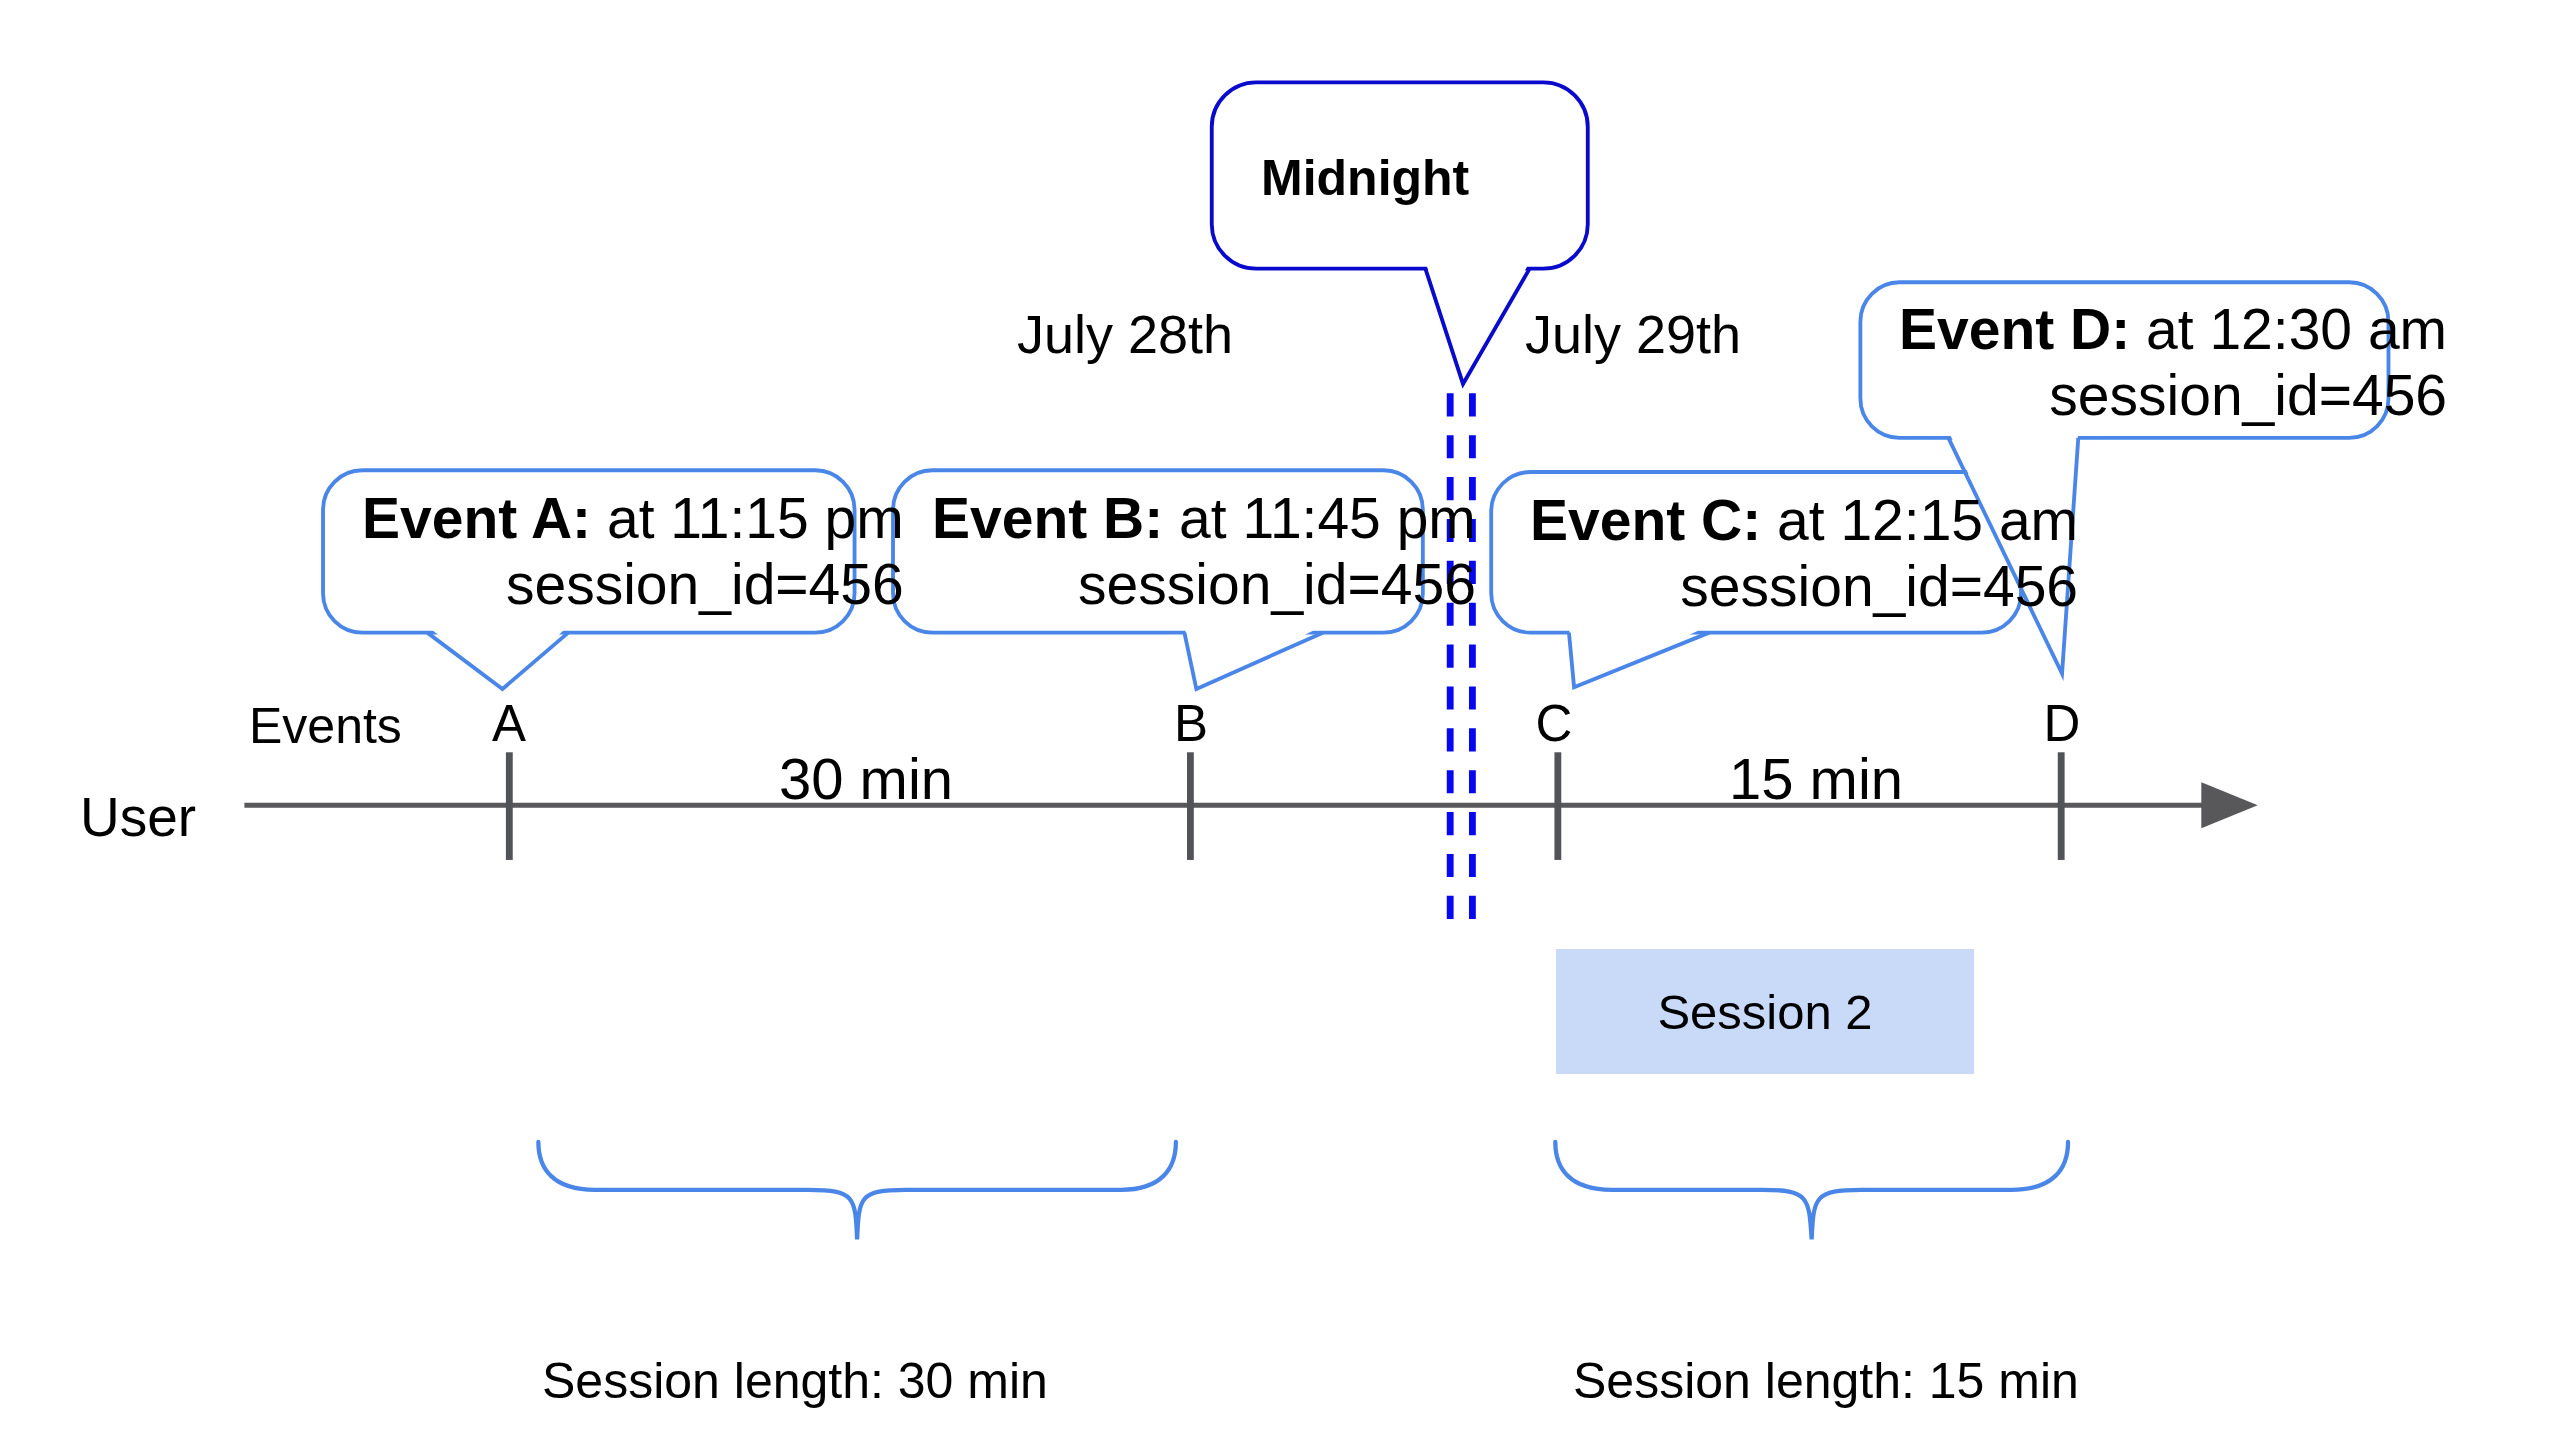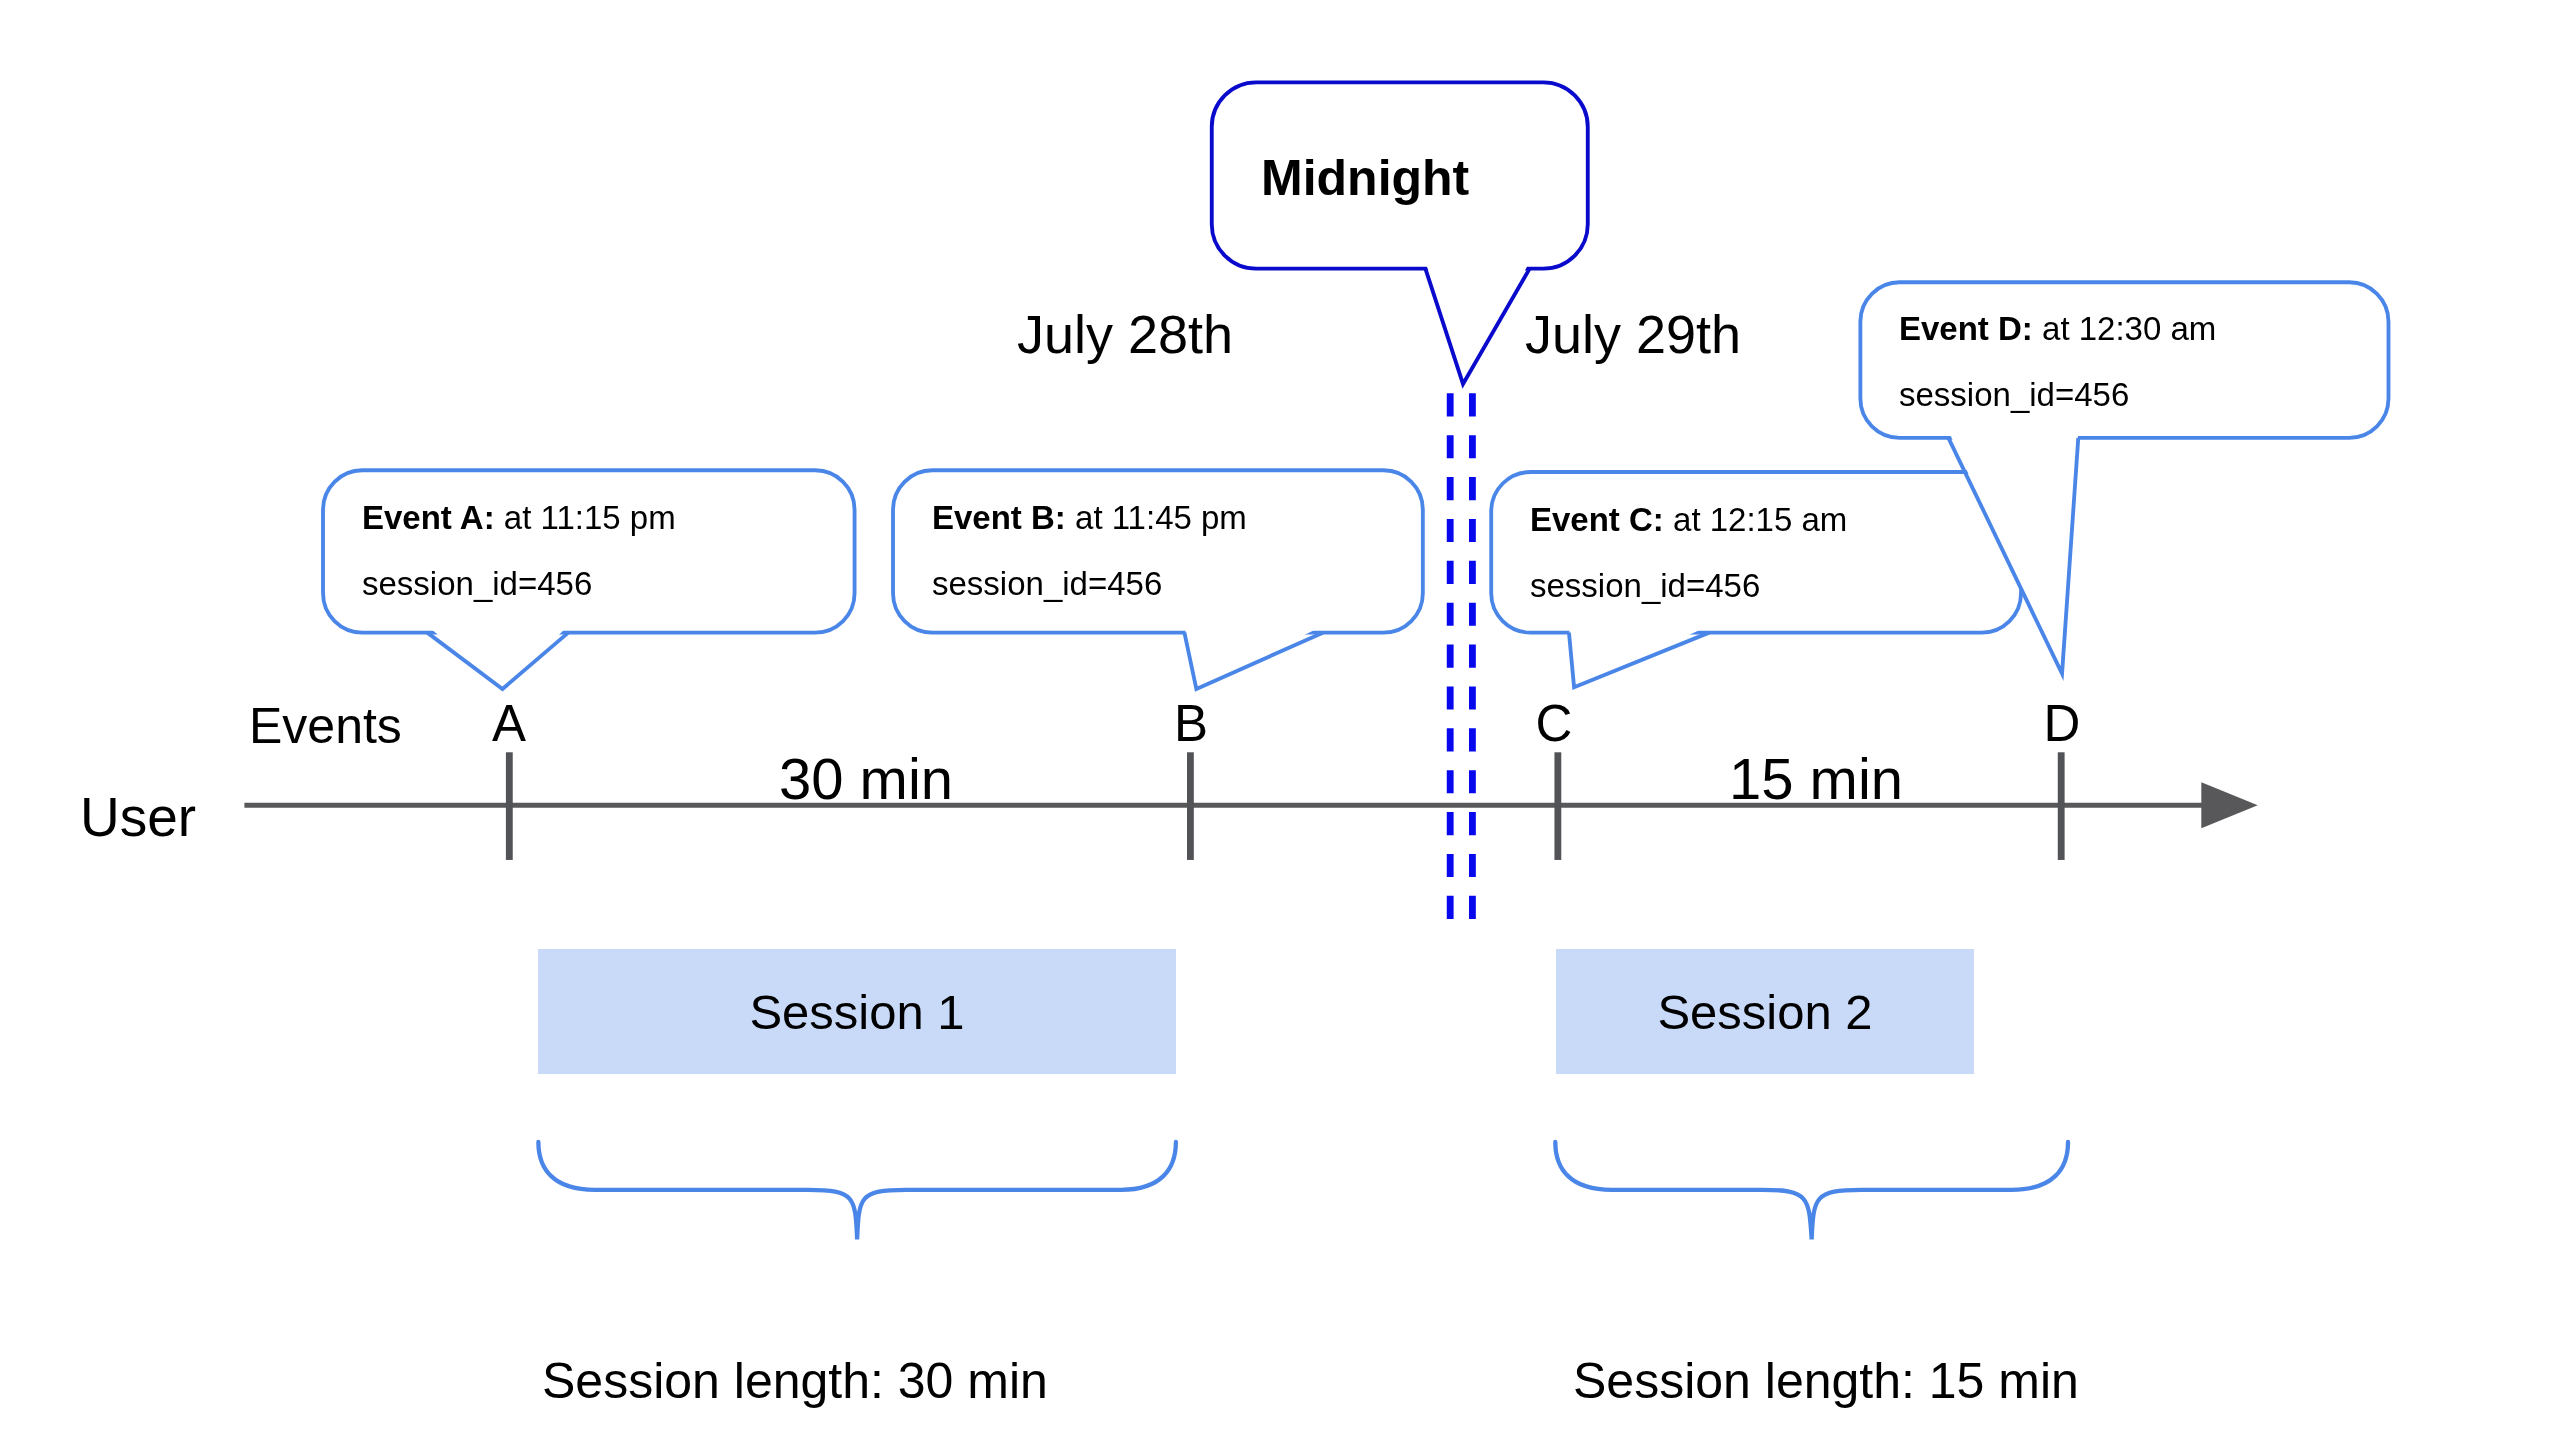--- a/index.html
+++ b/index.html
@@ -9,36 +9,33 @@
   }
   .abs{position:absolute;}
   .ctr{transform:translateX(-50%);}
   svg{position:absolute;left:0;top:0;}
   .date-label{font-size:54px;white-space:nowrap;}
   .axis-label{font-size:50px;white-space:nowrap;}
   .user-label{font-size:55px;white-space:nowrap;}
   .letter{font-size:51px;white-space:nowrap;}
   .interval{font-size:58px;white-space:nowrap;}
   .midnight{font-size:50px;font-weight:bold;white-space:nowrap;}
-  .callout-text{font-size:33px;line-height:66px;white-space:nowrap;}
+  .callout-text{font-size:57px;line-height:66px;white-space:nowrap;text-align:right;}
   .callout-text b{font-weight:bold;}
   .session-box{
     background:#c9daf8;display:flex;align-items:center;justify-content:center;
   }
   .session-box span{font-size:49px;}
   .length-label{font-size:50px;white-space:nowrap;}
 </style>
 </head>
 <body>
 
 <div id="canvas">
 
-  <div class="abs session-box" style="left:538px;top:949px;width:638px;height:125px;">
-    <span>Session 1</span>
-  </div>
   <div class="abs session-box" style="left:1556px;top:949px;width:418px;height:125px;">
     <span>Session 2</span>
   </div>
 
   <svg width="2550" height="1455" viewBox="0 0 2984 1702">
 
     <line x1="286" y1="942" x2="2580" y2="942" stroke="#58585a" stroke-width="6"></line>
     <polygon points="2576,915 2576,969 2642,942" fill="#58585a"></polygon>
 
     <line x1="596" y1="880" x2="596" y2="1006" stroke="#525357" stroke-width="8"></line>

